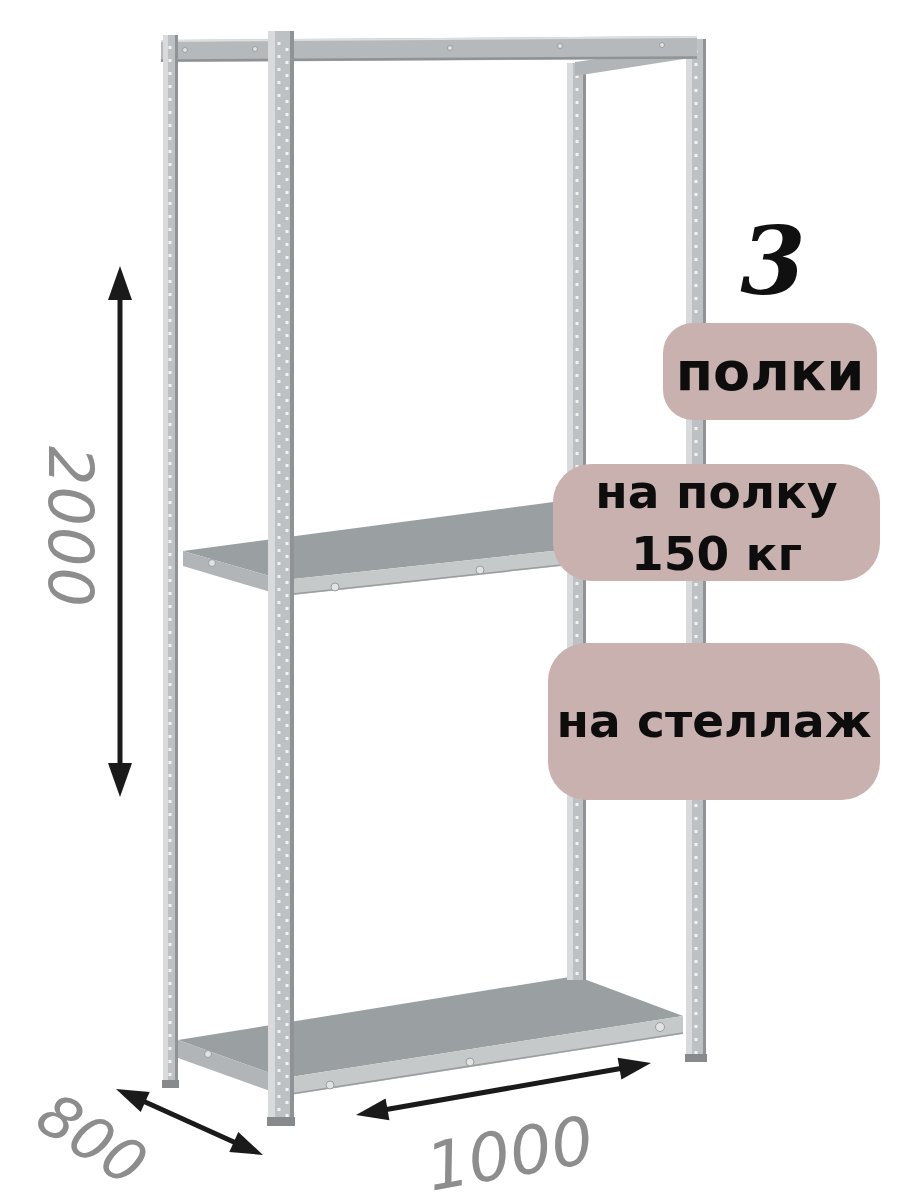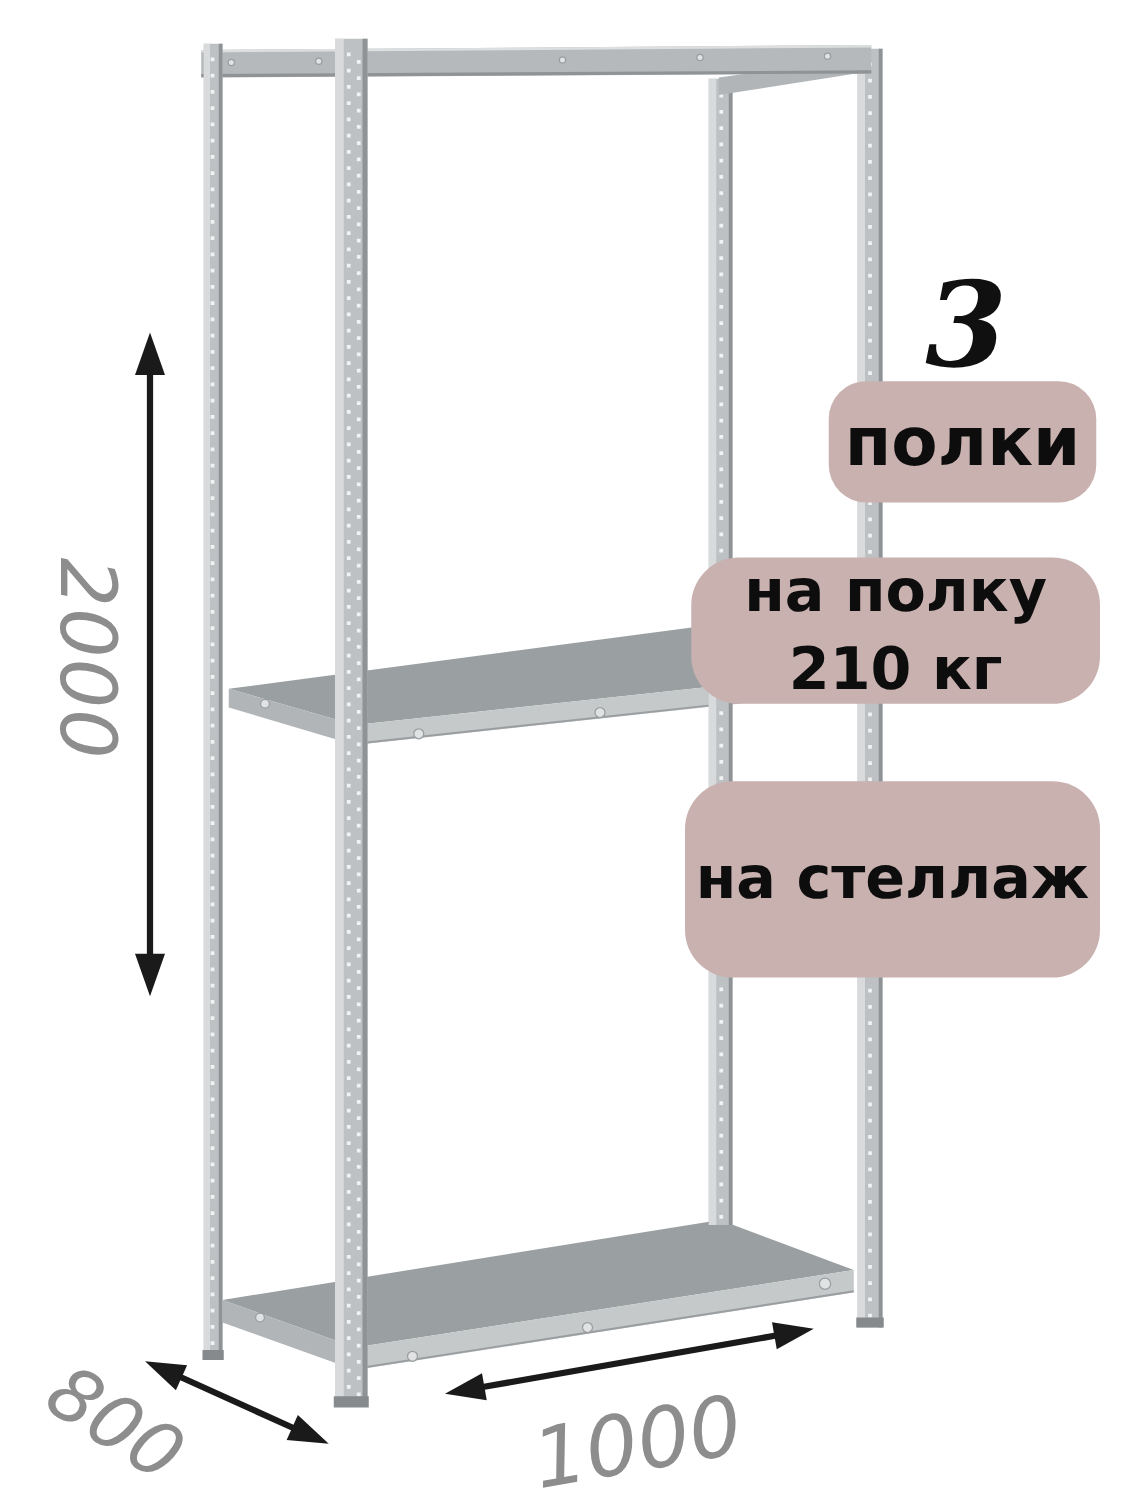--- a/index.html
+++ b/index.html
@@ -48,21 +48,21 @@
   
   .count{
     position:absolute;left:773px;top:261px;transform:translate(-50%,-50%);
     font-family:"DejaVu Serif","Liberation Serif",serif;font-style:italic;font-weight:700;
     font-size:94px;color:#101010;line-height:1;
   }
   
   .badge{
     position:absolute;background:var(--badge-bg);color:var(--badge-text);
     display:flex;flex-direction:column;align-items:center;justify-content:center;
-    font-weight:bold;text-align:center;
+    font-weight:bold;text-align:center;margin-top:18px;
   }
   .badge-1{left:663px;top:305px;width:214px;height:97px;border-radius:30px;font-size:54px;}
   .badge-2{left:553px;top:446px;width:327px;height:117px;border-radius:38px;font-size:47px;line-height:1.3;}
   .badge-3{left:548px;top:625px;width:332px;height:157px;border-radius:38px;font-size:47px;line-height:1.32;}
 </style>
 </head>
 <body>
 
 <div class="stage">
 
@@ -157,20 +157,20 @@
   <div class="dim dim-width">1000</div>
 
   <div class="count">3</div>
 
   <div class="badge badge-1">
     <span>полки</span>
   </div>
 
   <div class="badge badge-2">
     <span>на полку</span>
-    <span>210 кг</span>
+    <span>150 кг</span>
   </div>
 
   <div class="badge badge-3">
     <span>на стеллаж</span>
   </div>
 
 </div>
 
 </body></html>

